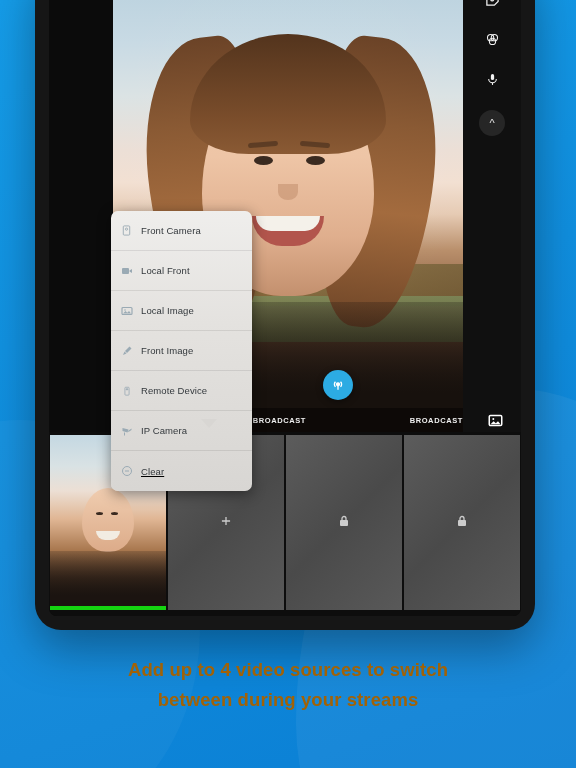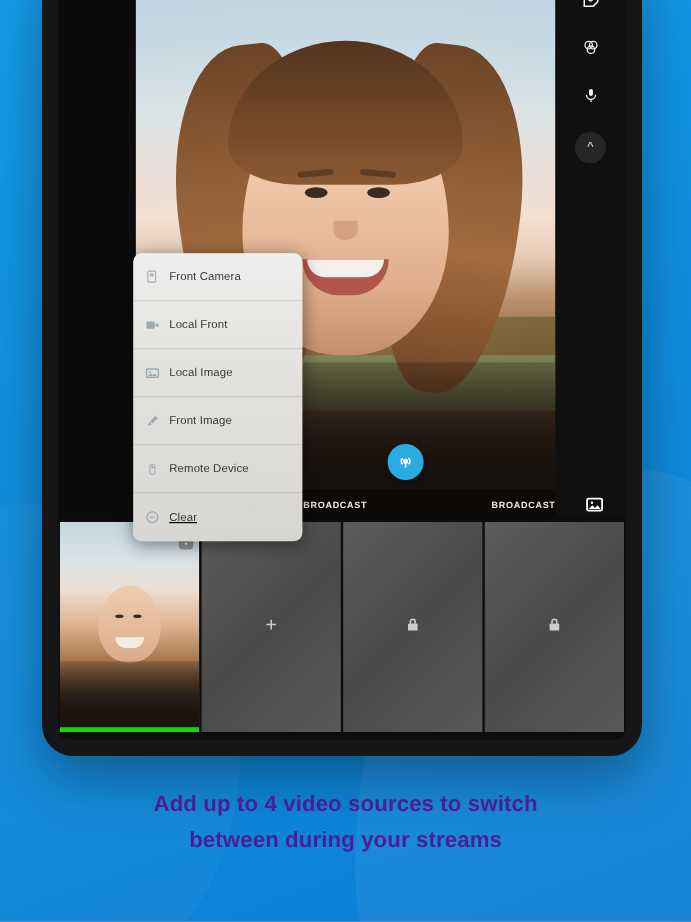--- a/index.html
+++ b/index.html
@@ -306,21 +306,21 @@
     border-right: 8px solid transparent;
     border-top: 9px solid #d8d6d3;
     z-index: 31;
   }
 
   
   .caption {
     position: absolute;
     left: 0; right: 0; top: 655px;
     text-align: center;
-    color: #4c1d95;
+    color: #a16207;
     font-size: 18.5px;
     font-weight: 700;
     line-height: 1.62;
     letter-spacing: 0.1px;
   }
 </style>
 </head>
 <body>
 
 <div class="bg-swoosh"></div>
@@ -492,20 +492,30 @@
       <div class="menu-item">
         <span class="mi-icon">
           <svg width="10" height="12" viewBox="0 0 24 24" fill="none" stroke="currentColor" stroke-width="2">
             <rect x="7" y="3" width="10" height="19" rx="2"></rect>
               <circle cx="12" cy="8" r="1.8" fill="currentColor"></circle>
           </svg>
         </span>
         <span class="mi-label">Remote Device</span>
       </div>
 
+      <div class="menu-item">
+        <span class="mi-icon">
+          <svg width="12" height="12" viewBox="0 0 24 24" fill="currentColor">
+            <path d="M3 6l12 3-2 6-10-3z"></path>
+              <path d="M14 12l7-5v3l-6 4z"></path>
+              <path d="M6 15v6h2v-6z"></path>
+          </svg>
+        </span>
+        <span class="mi-label">IP Camera</span>
+      </div>
 
       <div class="menu-item">
         <span class="mi-icon">
           <svg width="12" height="12" viewBox="0 0 24 24" fill="none" stroke="currentColor" stroke-width="2">
             <circle cx="12" cy="12" r="9"></circle>
               <path d="M8 12h8"></path>
           </svg>
         </span>
         <span class="mi-label">Clear</span>
       </div>

